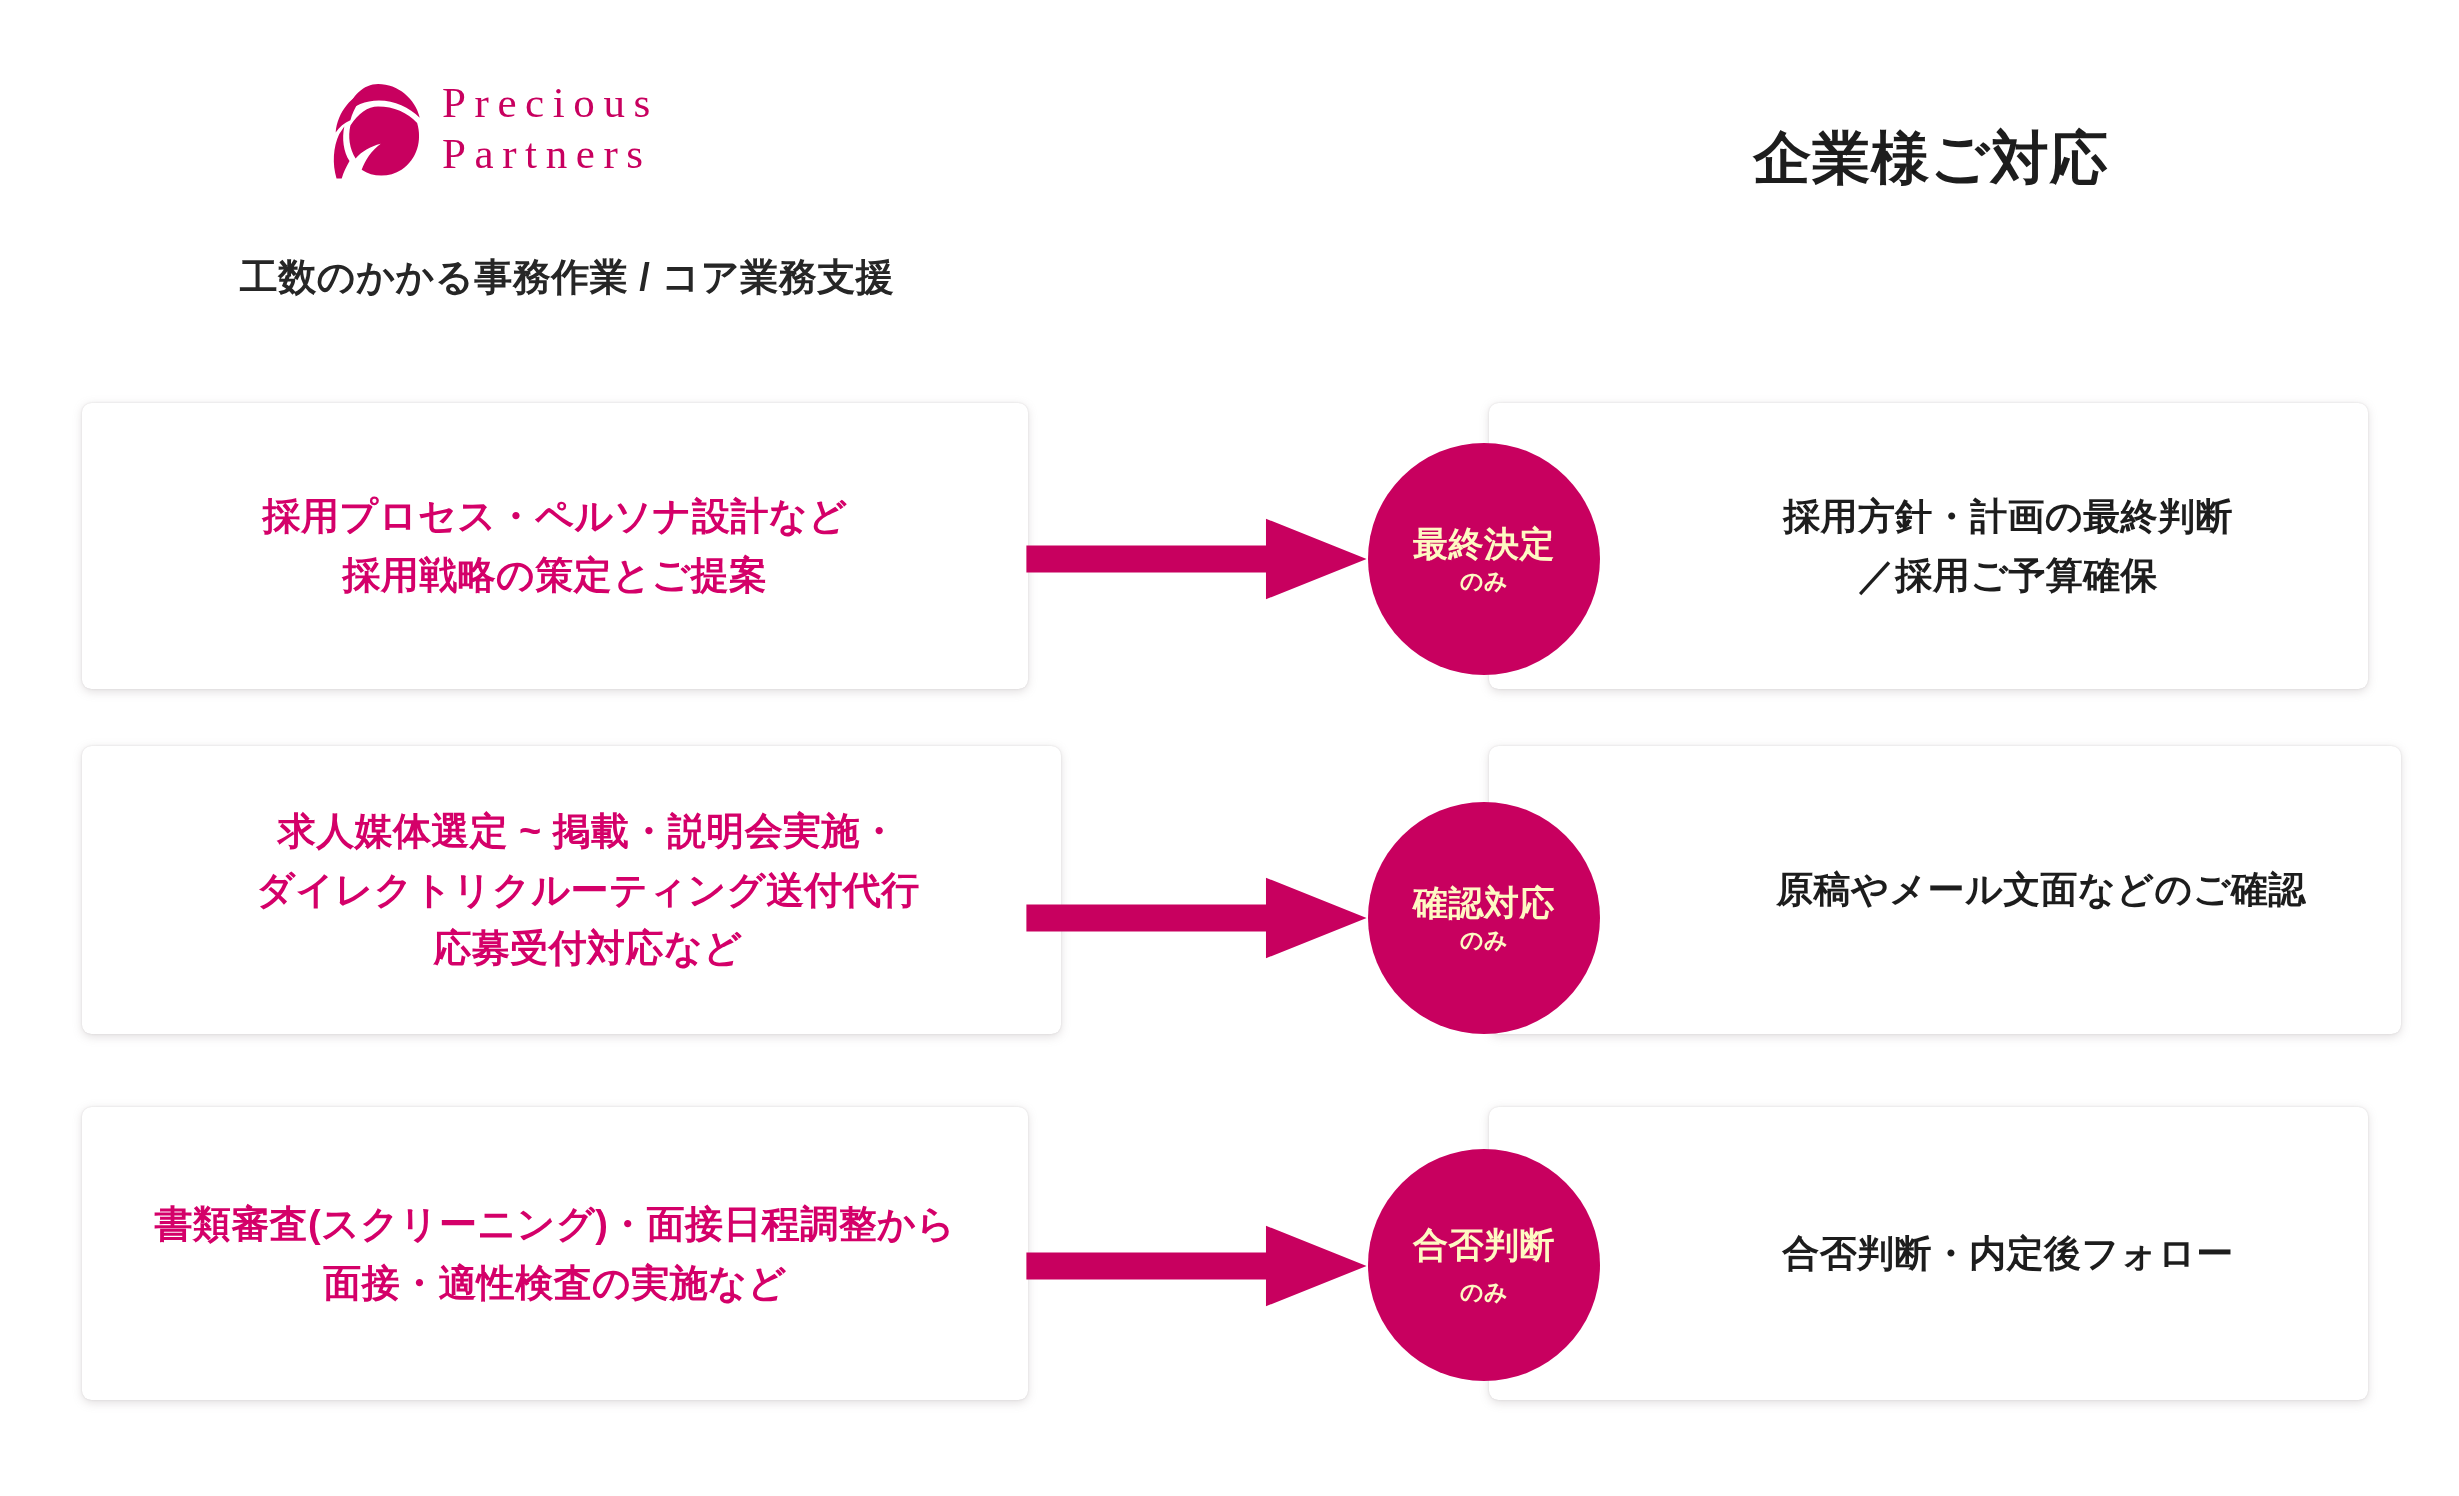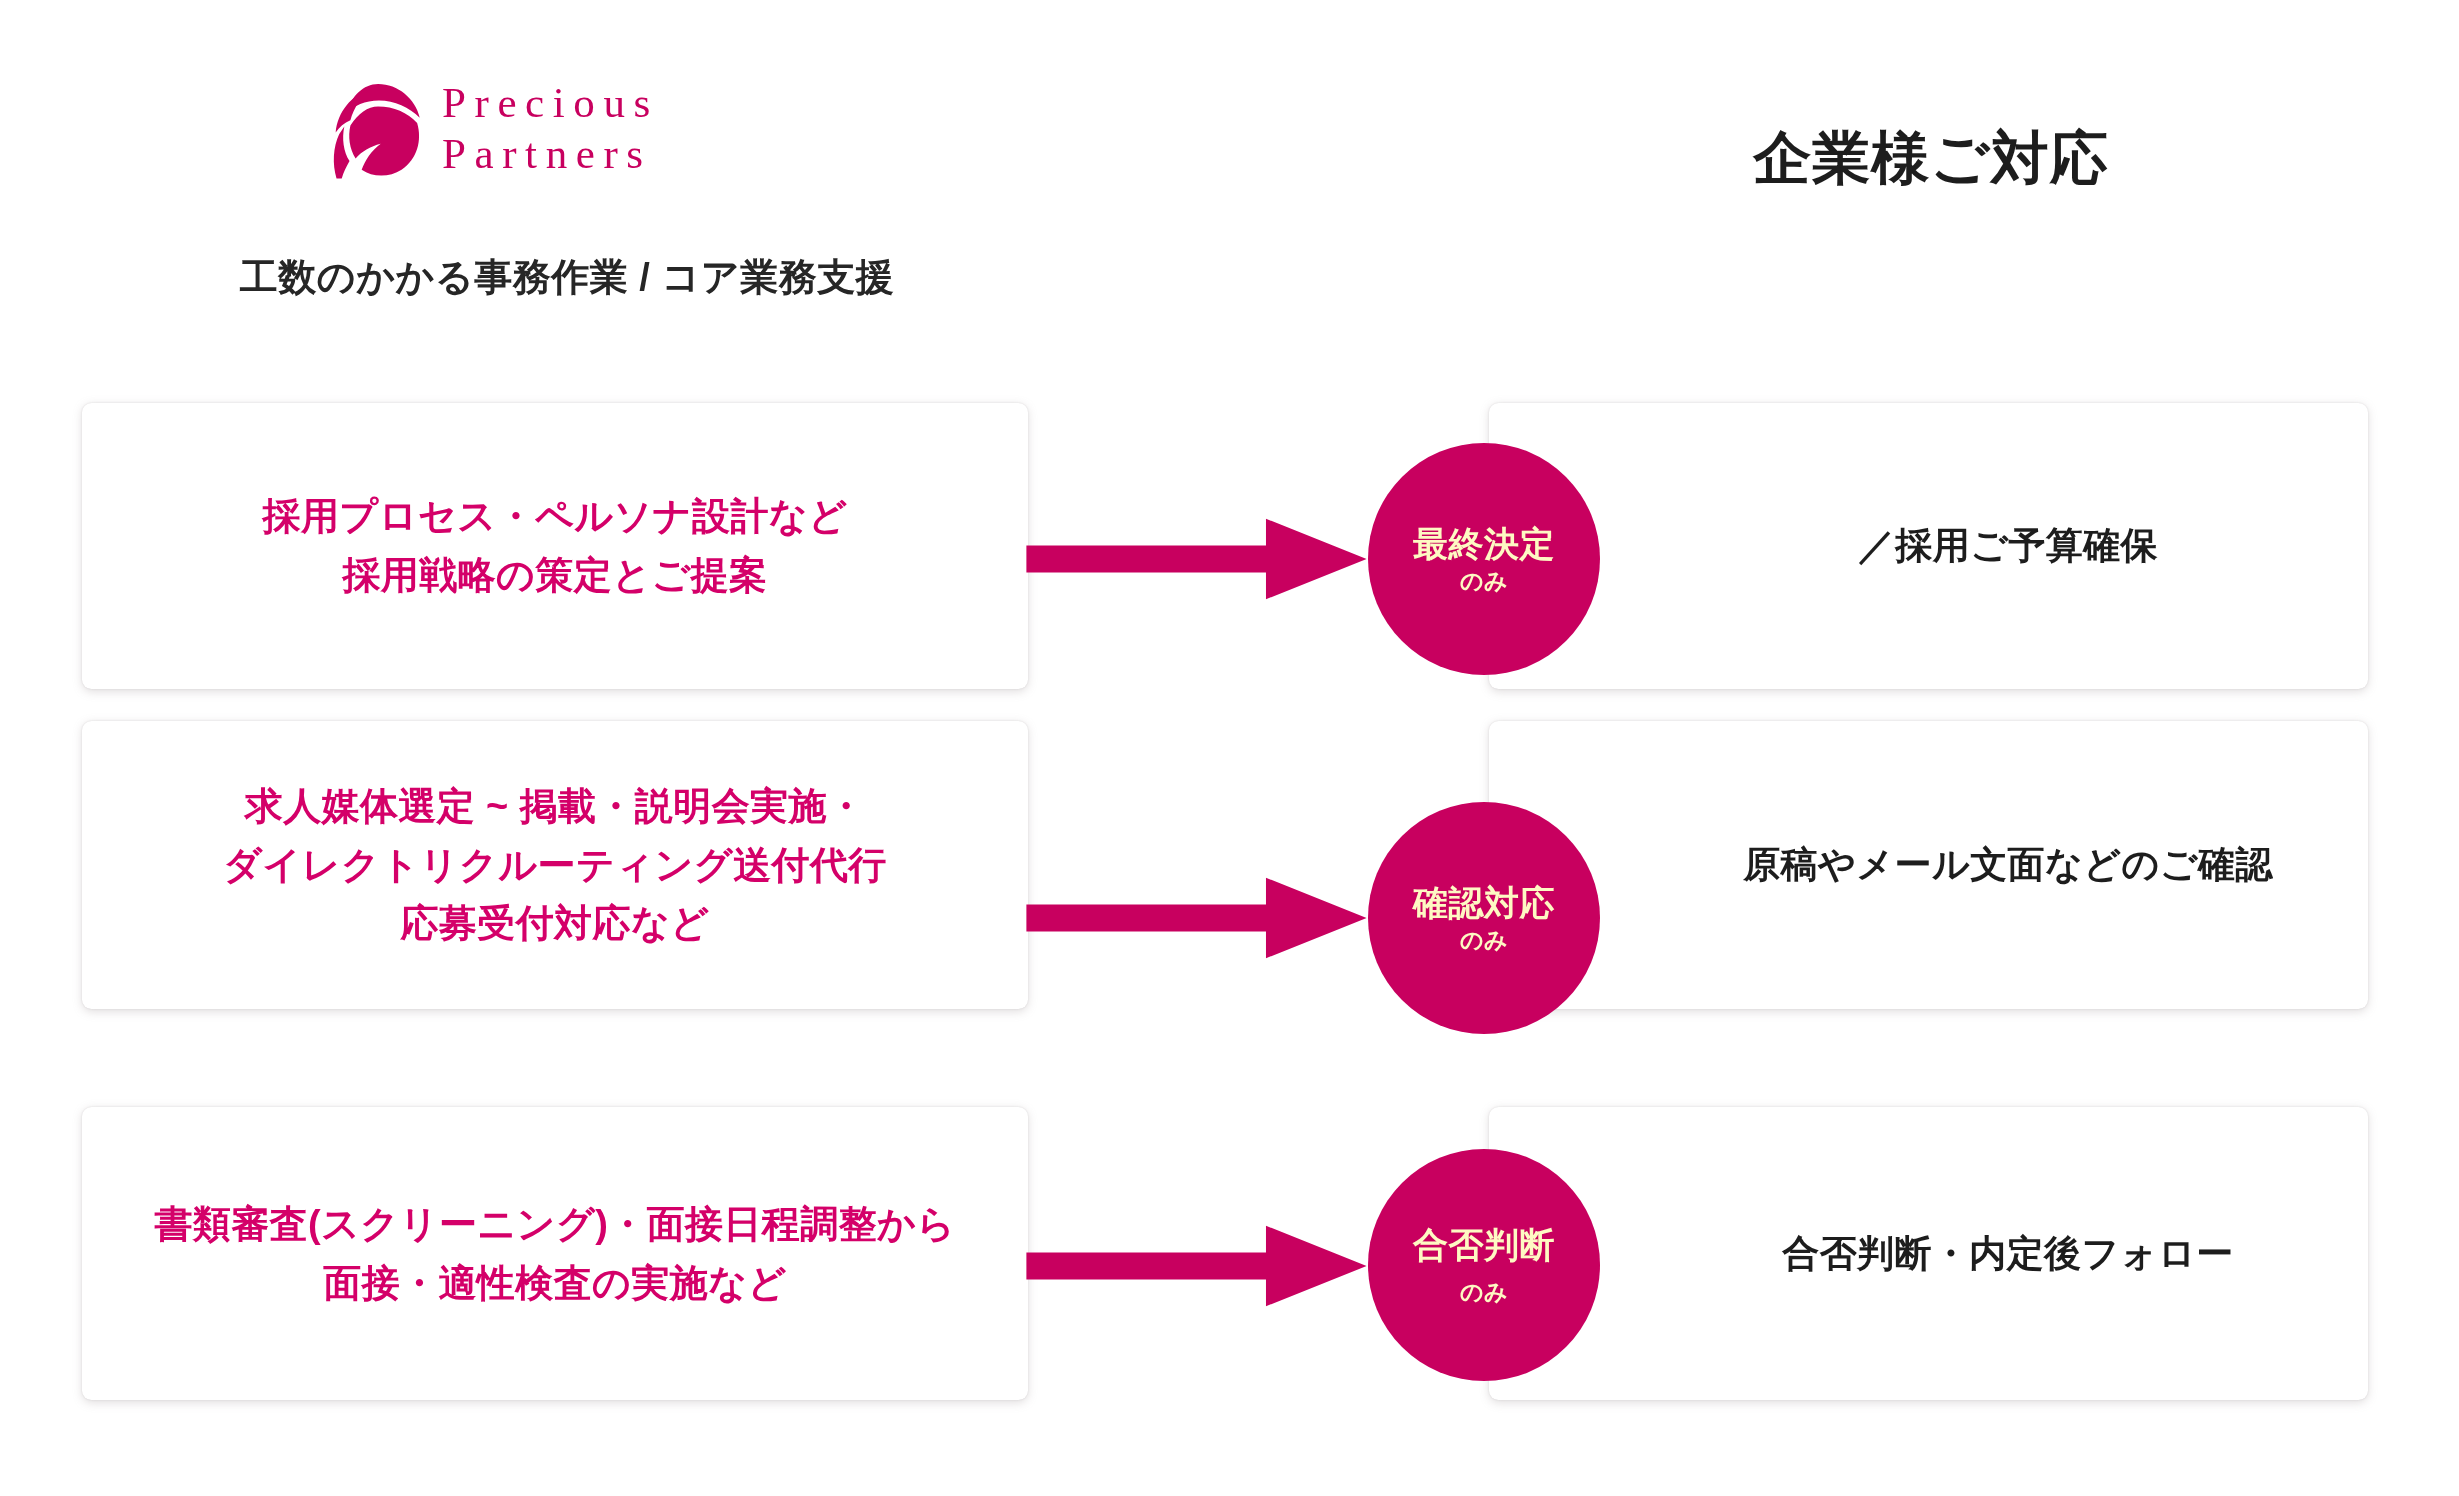--- a/index.html
+++ b/index.html
@@ -37,21 +37,21 @@
   
   .card{
     position:absolute;background:#fff;border-radius:9.6px;
     box-shadow:0 2.9px 9.6px rgba(150,140,145,.28), 0 0 1.9px rgba(170,160,165,.35);
     display:flex;align-items:center;justify-content:center;
   }
   .card-left{left:82px;width:946px;}
   .card-right{left:1489px;width:879px;}
 
   .row1 .card{top:403px;height:286px;}
-  .row2 .card{top:721px;height:288px;}
+  .row2 .card{top:746px;height:288px;padding-left:33px;}
   .row3 .card{top:1107px;height:293px;}
 
   .svc-text{
     color:#D40069;font-size:38px;font-weight:700;line-height:1.55;
     text-align:center;white-space:nowrap;letter-spacing:0.4px;
   }
   .corp-text{
     color:#1d1d1d;font-size:37px;font-weight:700;line-height:1.6;
     text-align:center;white-space:nowrap;letter-spacing:0.4px;
   }
@@ -103,20 +103,21 @@
 
   <div class="row1">
     <div class="card card-left">
       <div class="svc-text inner">
         <div>採用プロセス・ペルソナ設計など</div>
         <div>採用戦略の策定とご提案</div>
       </div>
     </div>
     <div class="card card-right">
       <div class="corp-text inner">
+        <div>採用方針・計画の最終判断</div>
         <div>／採用ご予算確保</div>
       </div>
     </div>
     <span class="arrow">
       <svg viewBox="0 0 355 96" width="341" height="92" aria-hidden="true">
         <path d="M0 34 H250 V6 L355 48 L250 90 V62 H0 Z" fill="#C8005F"></path>
       </svg>
     </span>
     <div class="circle">
       <span class="l1">最終決定</span>

